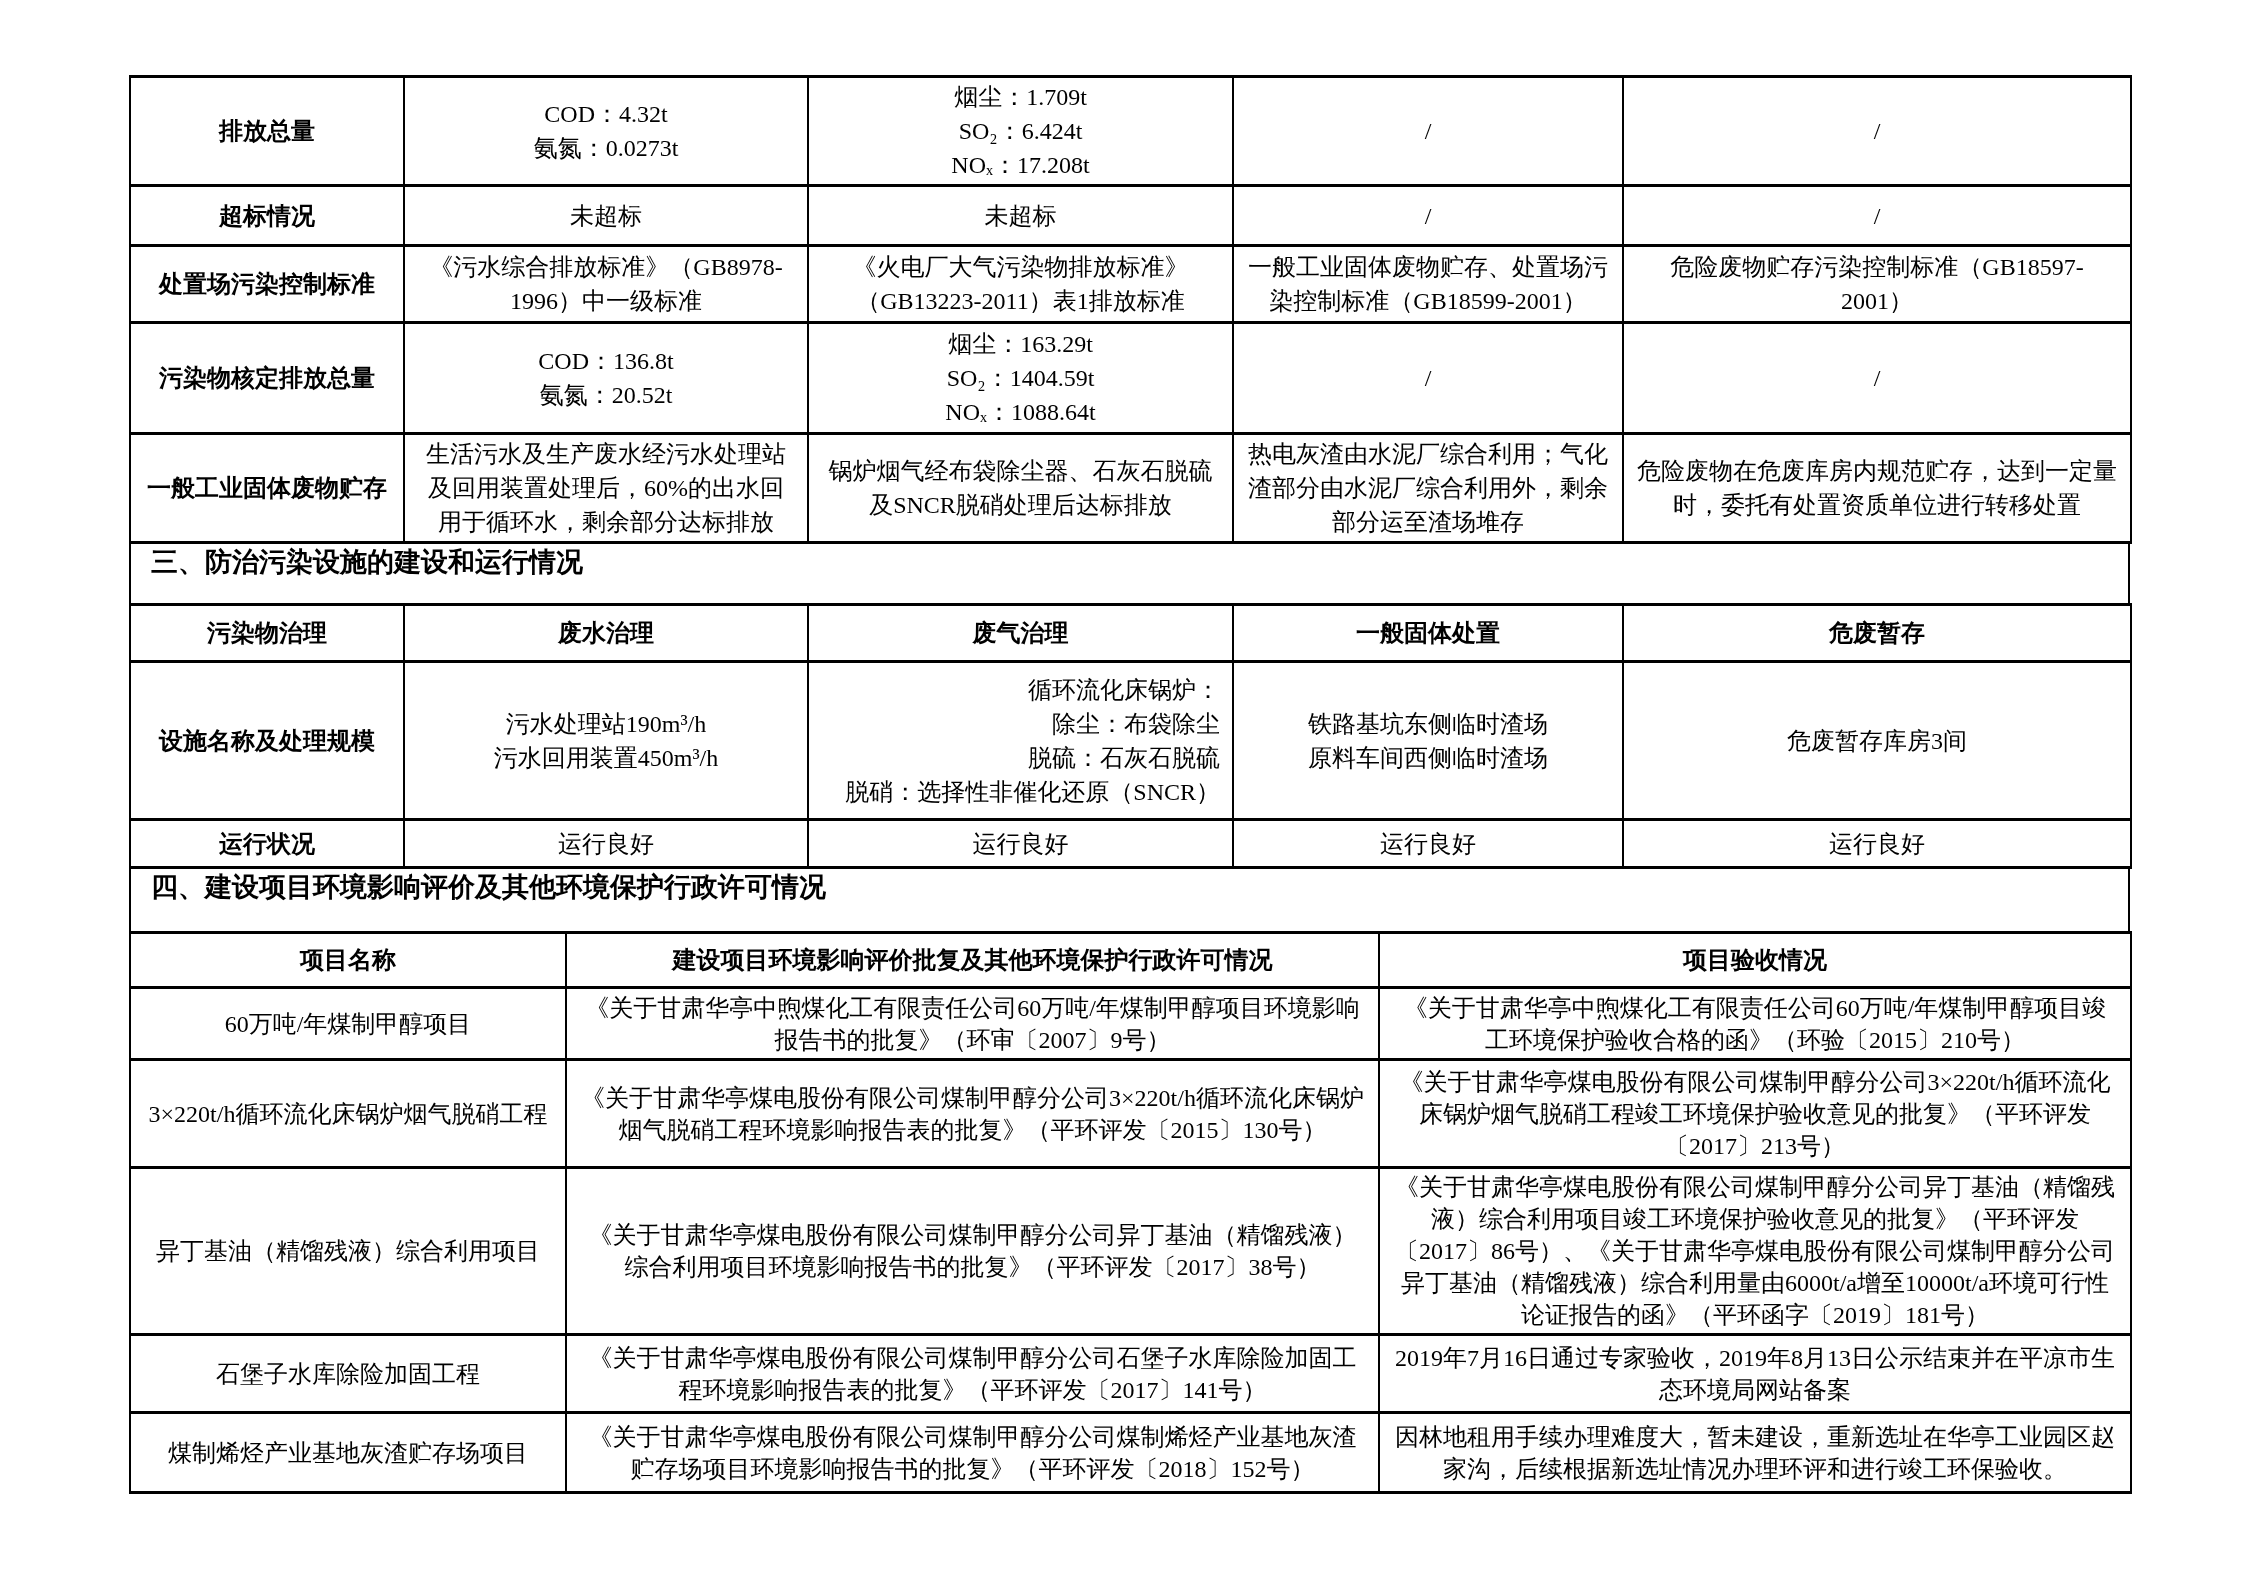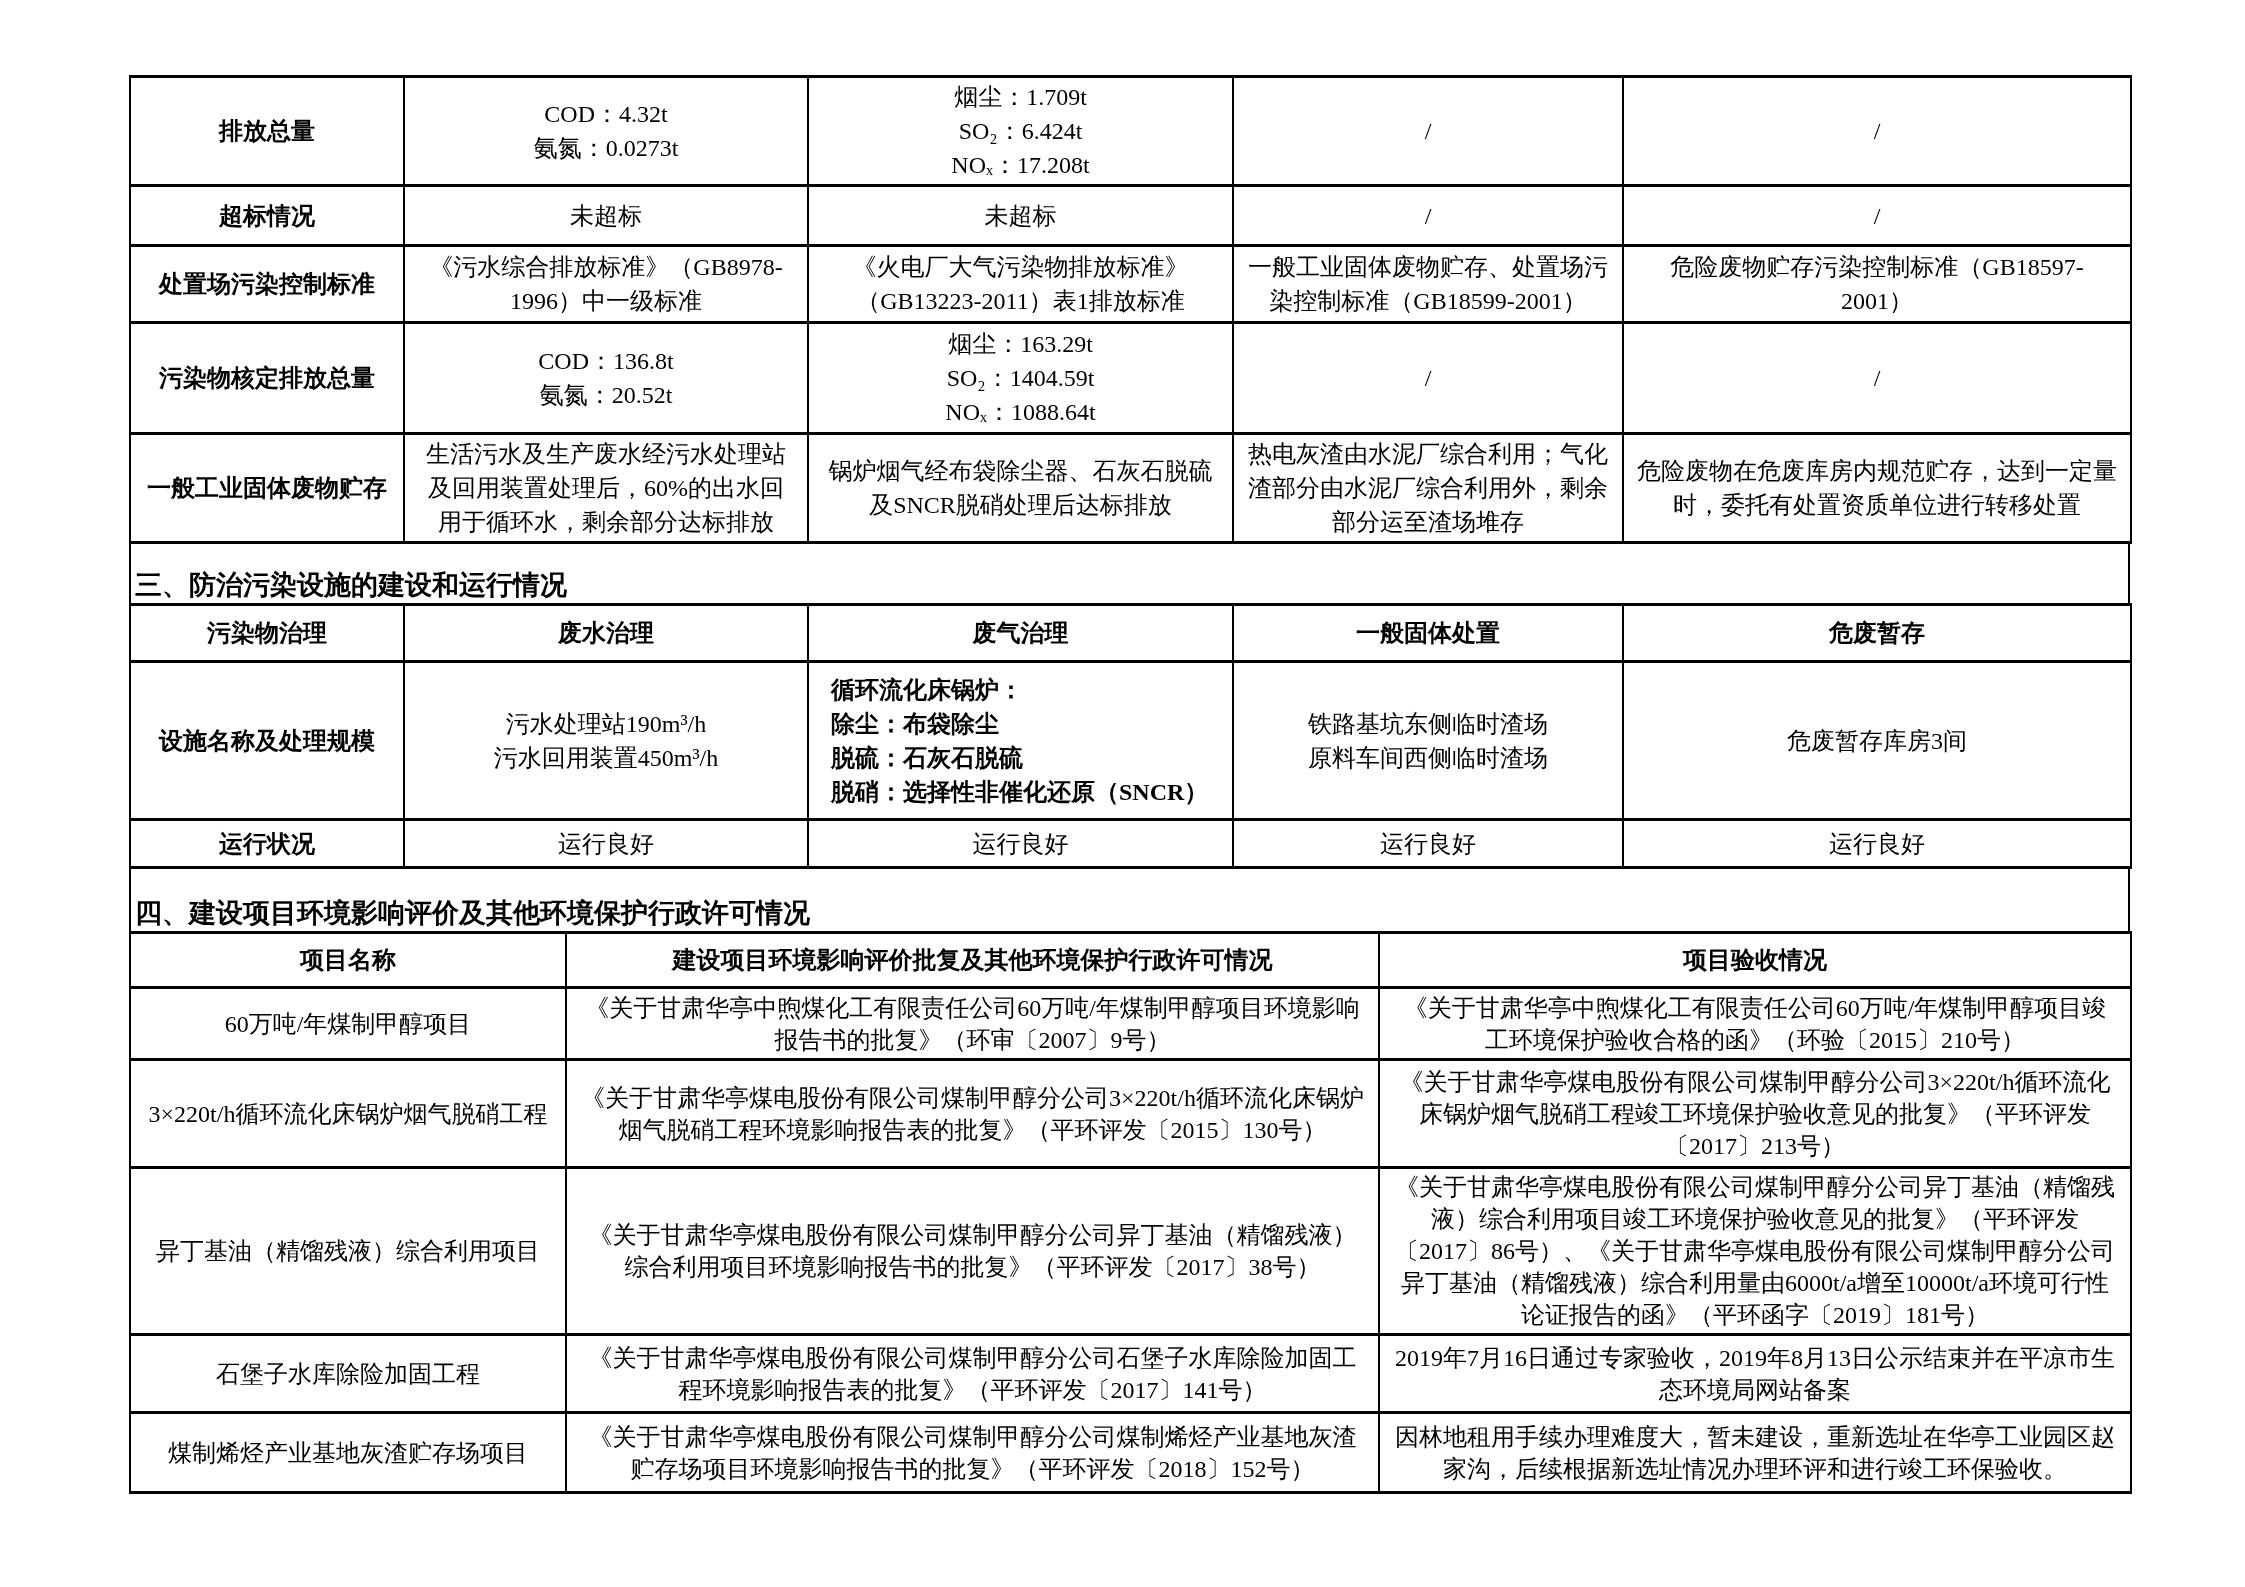--- a/index.html
+++ b/index.html
@@ -20,27 +20,27 @@
     text-align:center; vertical-align:middle;
     font-size:24px; line-height:34px;
     padding:2px 12px;
     white-space:pre-line;
     word-break:break-word;
     overflow:hidden;
   }
   .t3 td { line-height:32px; }
   .lbl { font-weight:bold; }
   .hdr td { font-weight:bold;margin-top:12px; }
-  .left { text-align:left; padding-left:22px;font-weight:bold; }
+  .left { text-align:right; padding-left:22px; }
 
   .band {
     border-left:2px solid #000; border-right:2px solid #000;
     box-sizing:border-box;
-    display:flex; align-items:flex-end;
-    padding-left:4px;
+    display:flex; align-items:flex-start;
+    padding-left:20px;
     font-weight:bold; font-size:27px;
   }
 </style>
 </head>
 <body>
 
 <div class="page">
   <div class="doc">
 
     <table class="t1">

